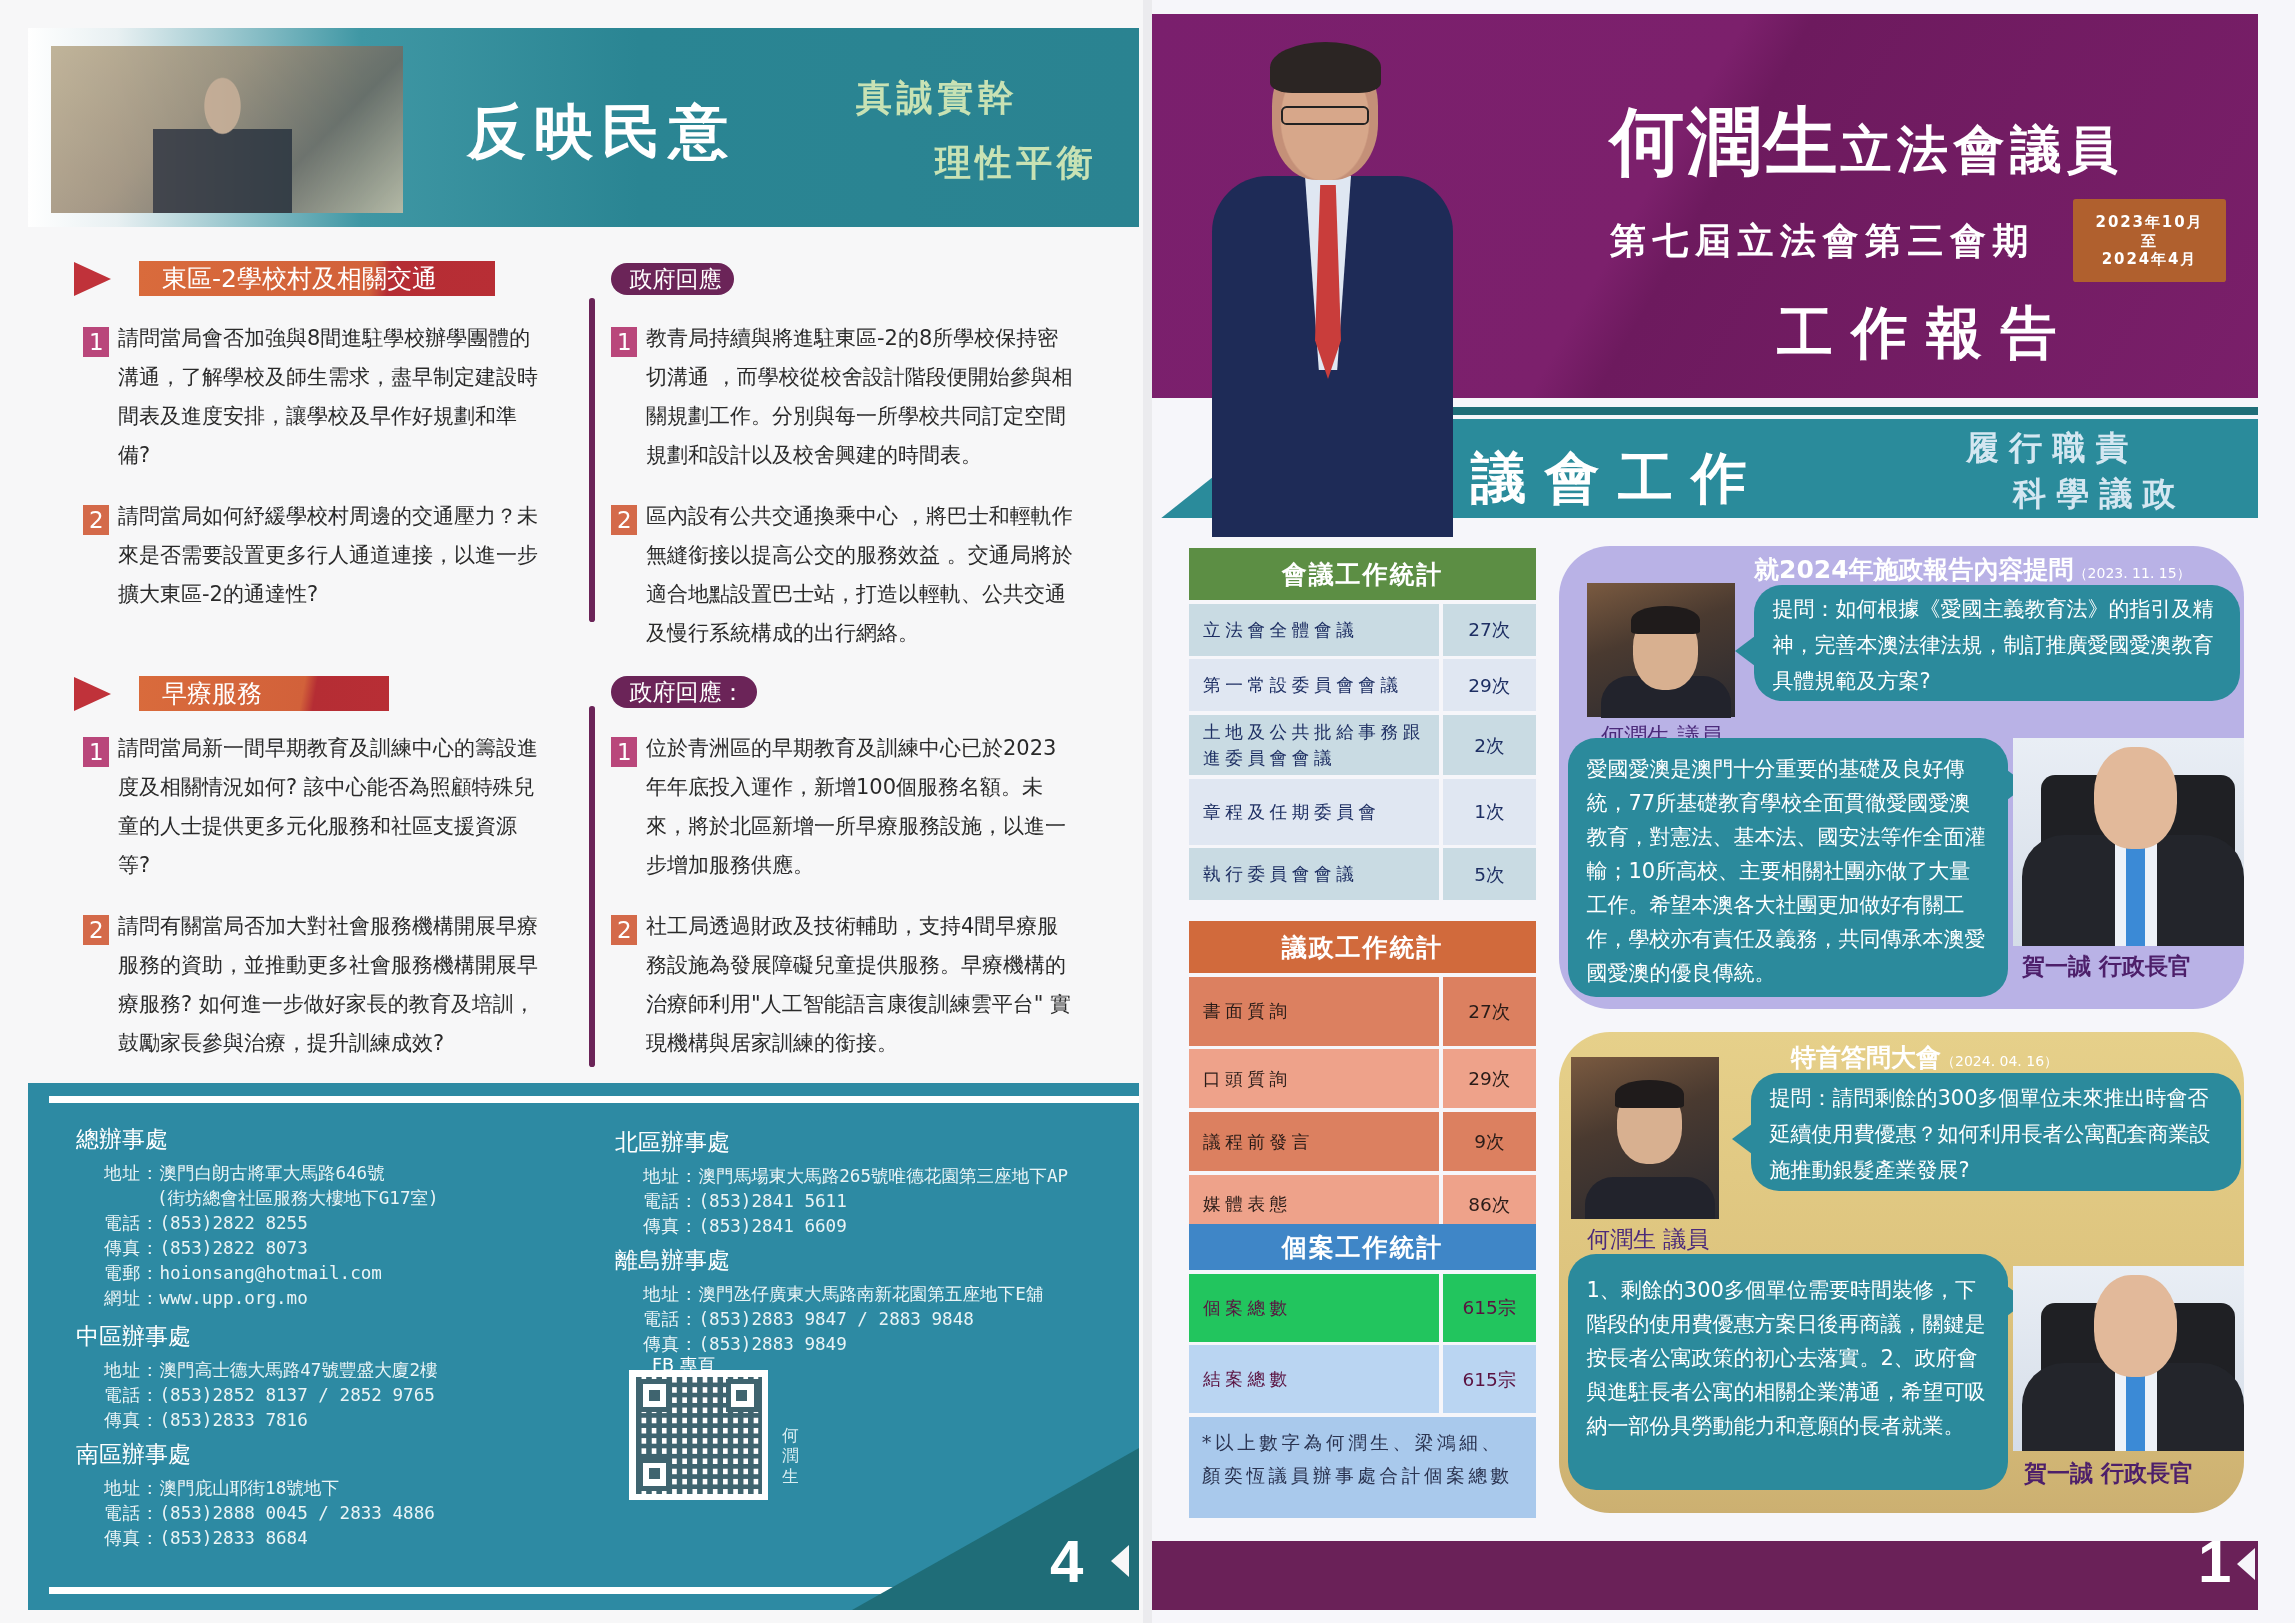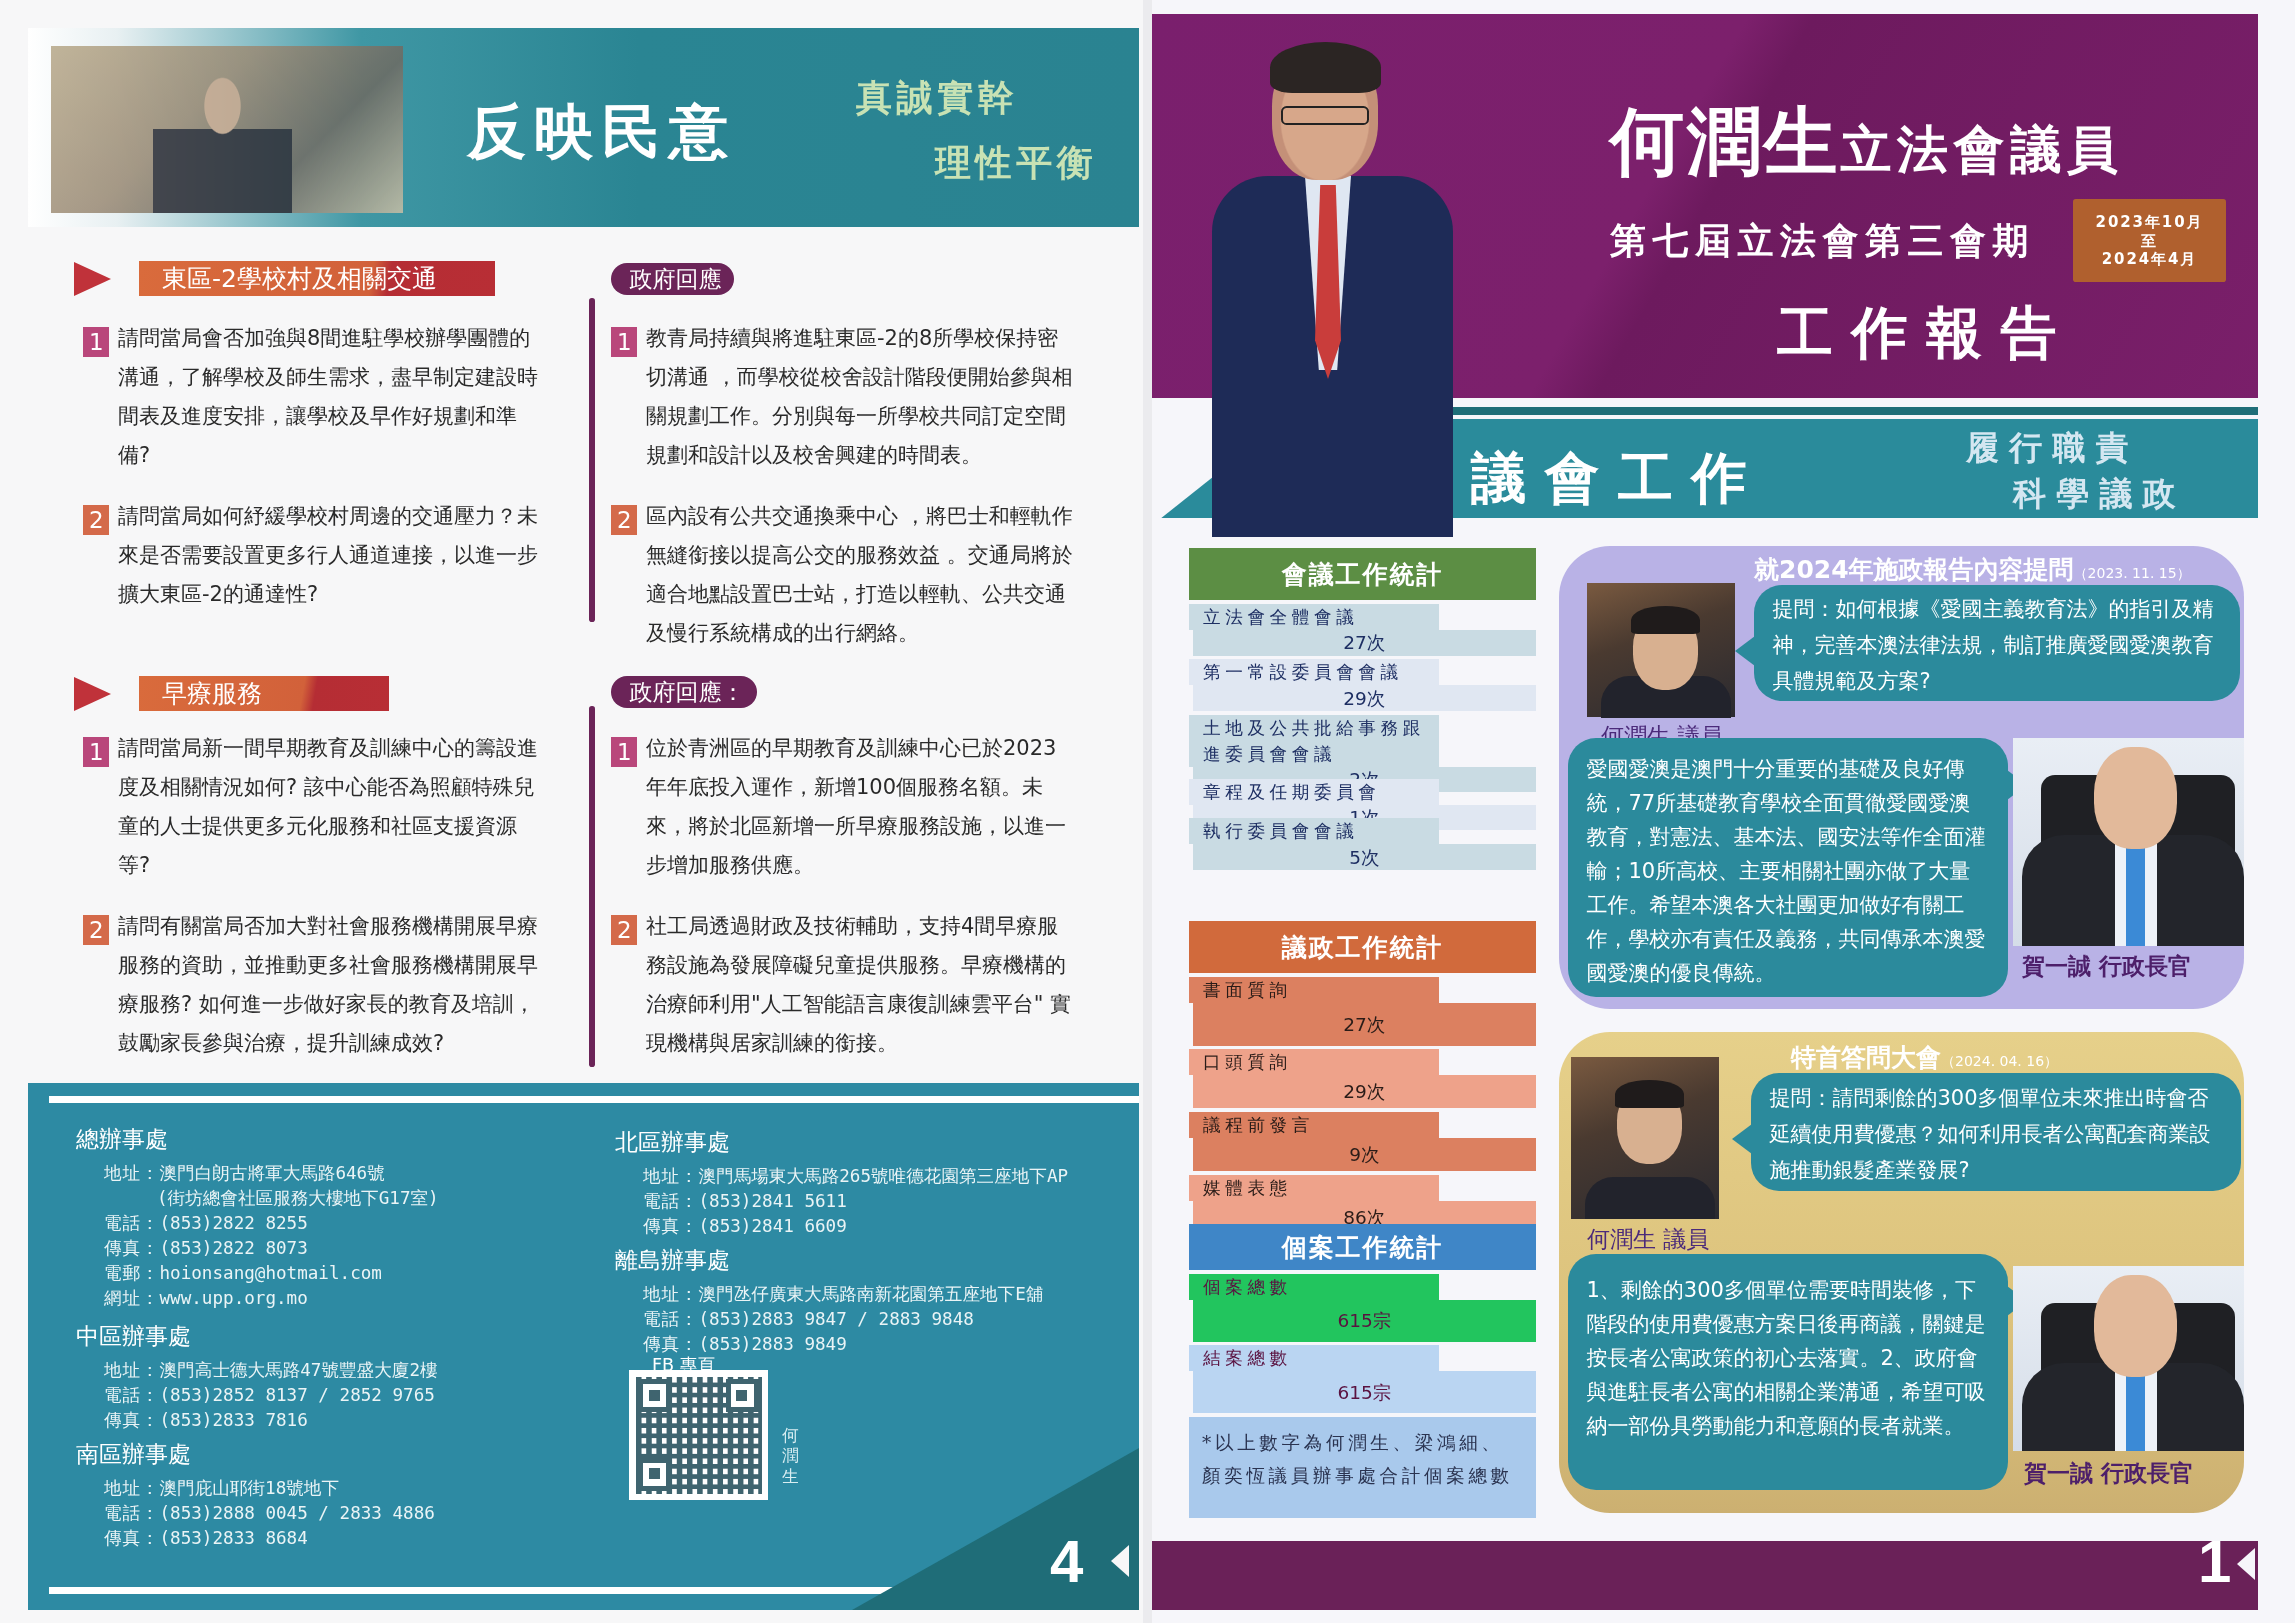--- a/index.html
+++ b/index.html
@@ -86,21 +86,21 @@
   .rh-stripe1 { position: absolute; left: 250px; top: 407px; width: 856px; height: 8.3px; background: #1f6e78; }
   .rh-section { position: absolute; left: 0; top: 419px; width: 1106px; height: 99px; background: #2a8b9b;
     clip-path: polygon(134px 0, 100% 0, 100% 100%, 9.3px 100%); }
   .rh-section-title { position: absolute; left: 319px; top: 442px; color: #fff; font-size: 55px; font-weight: bold; letter-spacing: 18.5px; }
   .rh-section-s1 { position: absolute; left: 814px; top: 426px; color: #d4e7f1; font-size: 33px; font-weight: bold; letter-spacing: 10.2px; }
   .rh-section-s2 { position: absolute; left: 861px; top: 472px; color: #d4e7f1; font-size: 33px; font-weight: bold; letter-spacing: 10.2px; }
 
   
   .stat { position: absolute; left: 37px; width: 347px; }
   .stat-head { height: 52px; color: #fff; font-size: 25px; display: flex; align-items: center; justify-content: center; letter-spacing: 1.9px; font-weight: bold; }
-  .stat-row { display: flex; margin-top: 3.7px; flex-direction: column; }
+  .stat-row { display: flex; margin-top: 3.7px; }
   .stat-row .lbl { width: 250px; padding-left: 14px; font-family: "DejaVu Serif", "Liberation Serif", serif; font-size: 17.6px; letter-spacing: 4.6px; display: flex; align-items: center; line-height: 26px; }
   .stat-row .val { flex: 1; margin-left: 3.7px; display: flex; align-items: center; justify-content: center; font-size: 18.5px; }
   .meet .stat-head { background: #5c8e44; }
   .meet .stat-row .lbl, .meet .stat-row .val { background: #c9dbe3; color: #1e2f63; }
   .meet .stat-row.alt .lbl, .meet .stat-row.alt .val { background: #e0e7f2; }
   .pol .stat-head { background: #d16a3c; }
   .pol .stat-row .lbl, .pol .stat-row .val { background: #dc8060; color: #2a1c18; }
   .pol .stat-row.alt .lbl, .pol .stat-row.alt .val { background: #eea28a; }
   .case .stat-head { background: #3f86c7; }
   .case .stat-row .lbl, .case .stat-row .val { background: #22c55e; color: #5a1240; }
@@ -299,21 +299,21 @@
         <div class="val">27次</div>
       </div>
     <div class="stat-row alt" style="height:52px;">
         <div class="lbl">第一常設委員會會議</div>
         <div class="val">29次</div>
       </div>
     <div class="stat-row" style="height:60px;">
         <div class="lbl">土地及公共批給事務跟進委員會會議</div>
         <div class="val">2次</div>
       </div>
-    <div class="stat-row alt" style="height:36px;border-radius:15px;">
+    <div class="stat-row alt" style="height:66px;border-radius:15px;">
         <div class="lbl">章程及任期委員會</div>
         <div class="val">1次</div>
       </div>
     <div class="stat-row" style="height:52px;">
         <div class="lbl">執行委員會會議</div>
         <div class="val">5次</div>
       </div>
   </div>
 
   <div class="stat pol" style="top:921px;">

